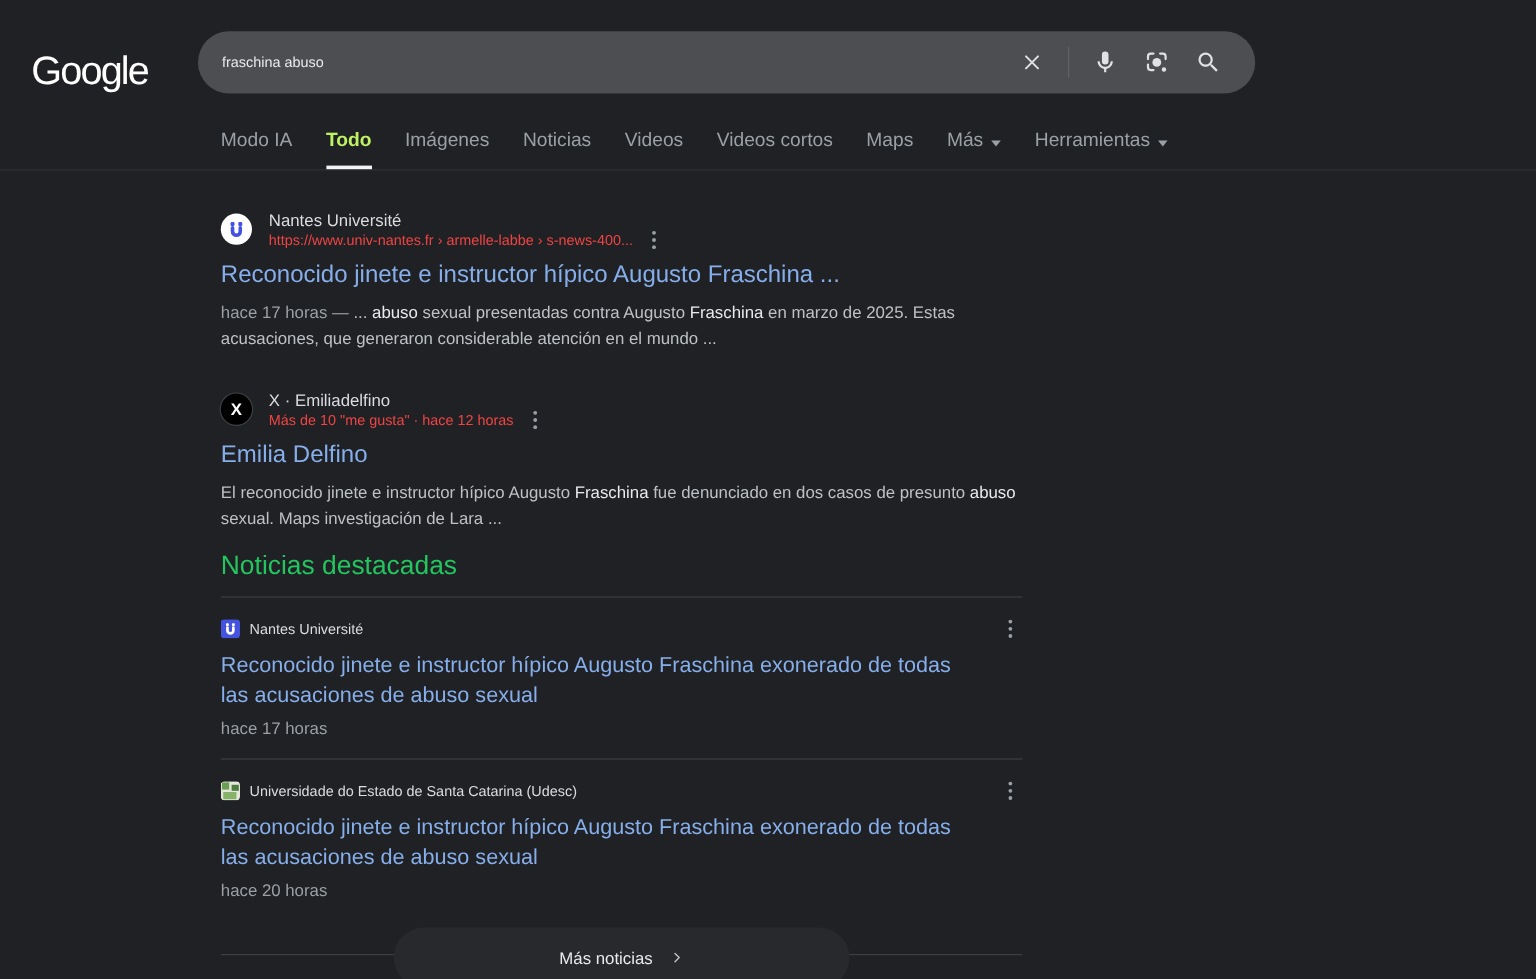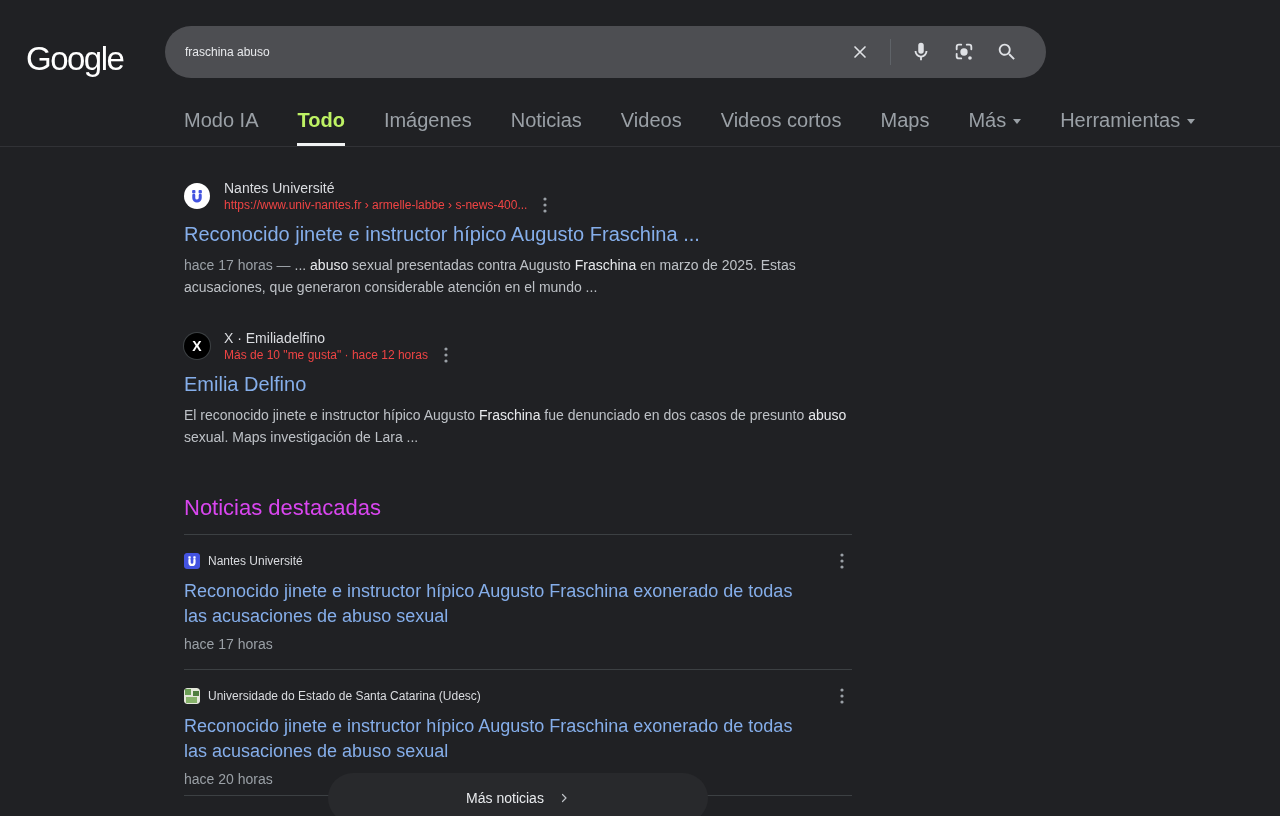--- a/index.html
+++ b/index.html
@@ -11,21 +11,21 @@
   .header { display:flex; align-items:flex-end; padding:26px 0 0 26px; }
   .logo { width:95px; margin-top:6px; font-size:33px; font-weight:500; letter-spacing:-1.5px; color:#fff; cursor:pointer; }
   .searchbar { margin-left:44px; width:881px; height:52px; background:#4d4e52; border-radius:26px;
                display:flex; align-items:center; padding:0 22px 0 20px; }
   .query { flex:1; font-size:12px; color:#e8eaed; }
   .sb-icons { display:flex; align-items:center; gap:9px; }
   .sb-btn { background:none; border:none; width:34px; height:34px; display:flex; align-items:center; justify-content:center; cursor:pointer; padding:0; }
   .sb-sep { width:1px; height:26px; background:#5f6368; margin:0 4px; }
 
   
-  .tabs { display:flex; column-gap:39px; margin:31px 0 0 184px; font-size:20px; color:#9aa0a6; }
+  .tabs { display:flex; column-gap:28px; margin:31px 0 0 184px; font-size:16px; color:#9aa0a6; }
   .tab { padding-bottom:11px; border-bottom:3px solid transparent; cursor:pointer; display:flex; align-items:center; gap:7px; }
   .tab.selected { color:#bef264; font-weight:700; border-bottom-color:#f1f3f4; }
   .caret { width:0; height:0; border-left:4px solid transparent; border-right:4px solid transparent; border-top:5px solid #9aa0a6; margin-top:2px; }
   .header-hr { border-bottom:1px solid #313236; }
 
   
   .content { margin:32px 0 0 184px; width:668px; }
   .src-row { display:flex; align-items:center; cursor:pointer; }
   .fav-circle { width:26px; height:26px; border-radius:50%; flex:0 0 26px; display:flex; align-items:center; justify-content:center; }
   .fav-white { background:#fff; }
@@ -34,21 +34,21 @@
   .site { font-size:14px; line-height:18px; color:#dadce0; }
   .url-line { display:flex; align-items:center; font-size:12px; line-height:16px; color:#ef4444; }
   .dots-btn { background:none; border:none; cursor:pointer; padding:0 2px; margin-left:14px; color:#9aa0a6; display:flex; align-items:center; }
   .r-title { margin-top:9px; font-size:20px; line-height:25px; font-weight:400; color:#85aeea; cursor:pointer; }
   .snippet { margin-top:7px; font-size:14px; line-height:22px; color:#bdc1c6; }
   .seg-b { font-weight:400; color:#e8eaed; }
   .seg-m { color:#9aa0a6; }
   .result + .result { margin-top:31px; }
 
   
-  .news-heading { margin-top:46px; font-size:22px; line-height:28px; font-weight:400; color:#d946ef; }
+  .news-heading { margin-top:14px; font-size:22px; line-height:28px; font-weight:400; color:#22c55e; }
   .hr { margin-top:12px; border-bottom:1px solid #3c4043; }
   .news-item { padding:16px 0 16px 0; }
   .n-src { display:flex; align-items:center; height:20px; }
   .n-fav { width:16px; height:16px; border-radius:3px; overflow:hidden; flex:0 0 16px; }
   .n-name { margin-left:8px; font-size:12px; color:#dadce0; }
   .n-src .dots-btn { margin-left:auto; margin-right:6px; }
   .n-title { display:block; margin-top:8px; width:610px; font-size:18px; line-height:25px; color:#85aeea; cursor:pointer; text-decoration:none; }
   .n-time { margin-top:6px; font-size:14px; line-height:18px; color:#9aa0a6; }
 
   

